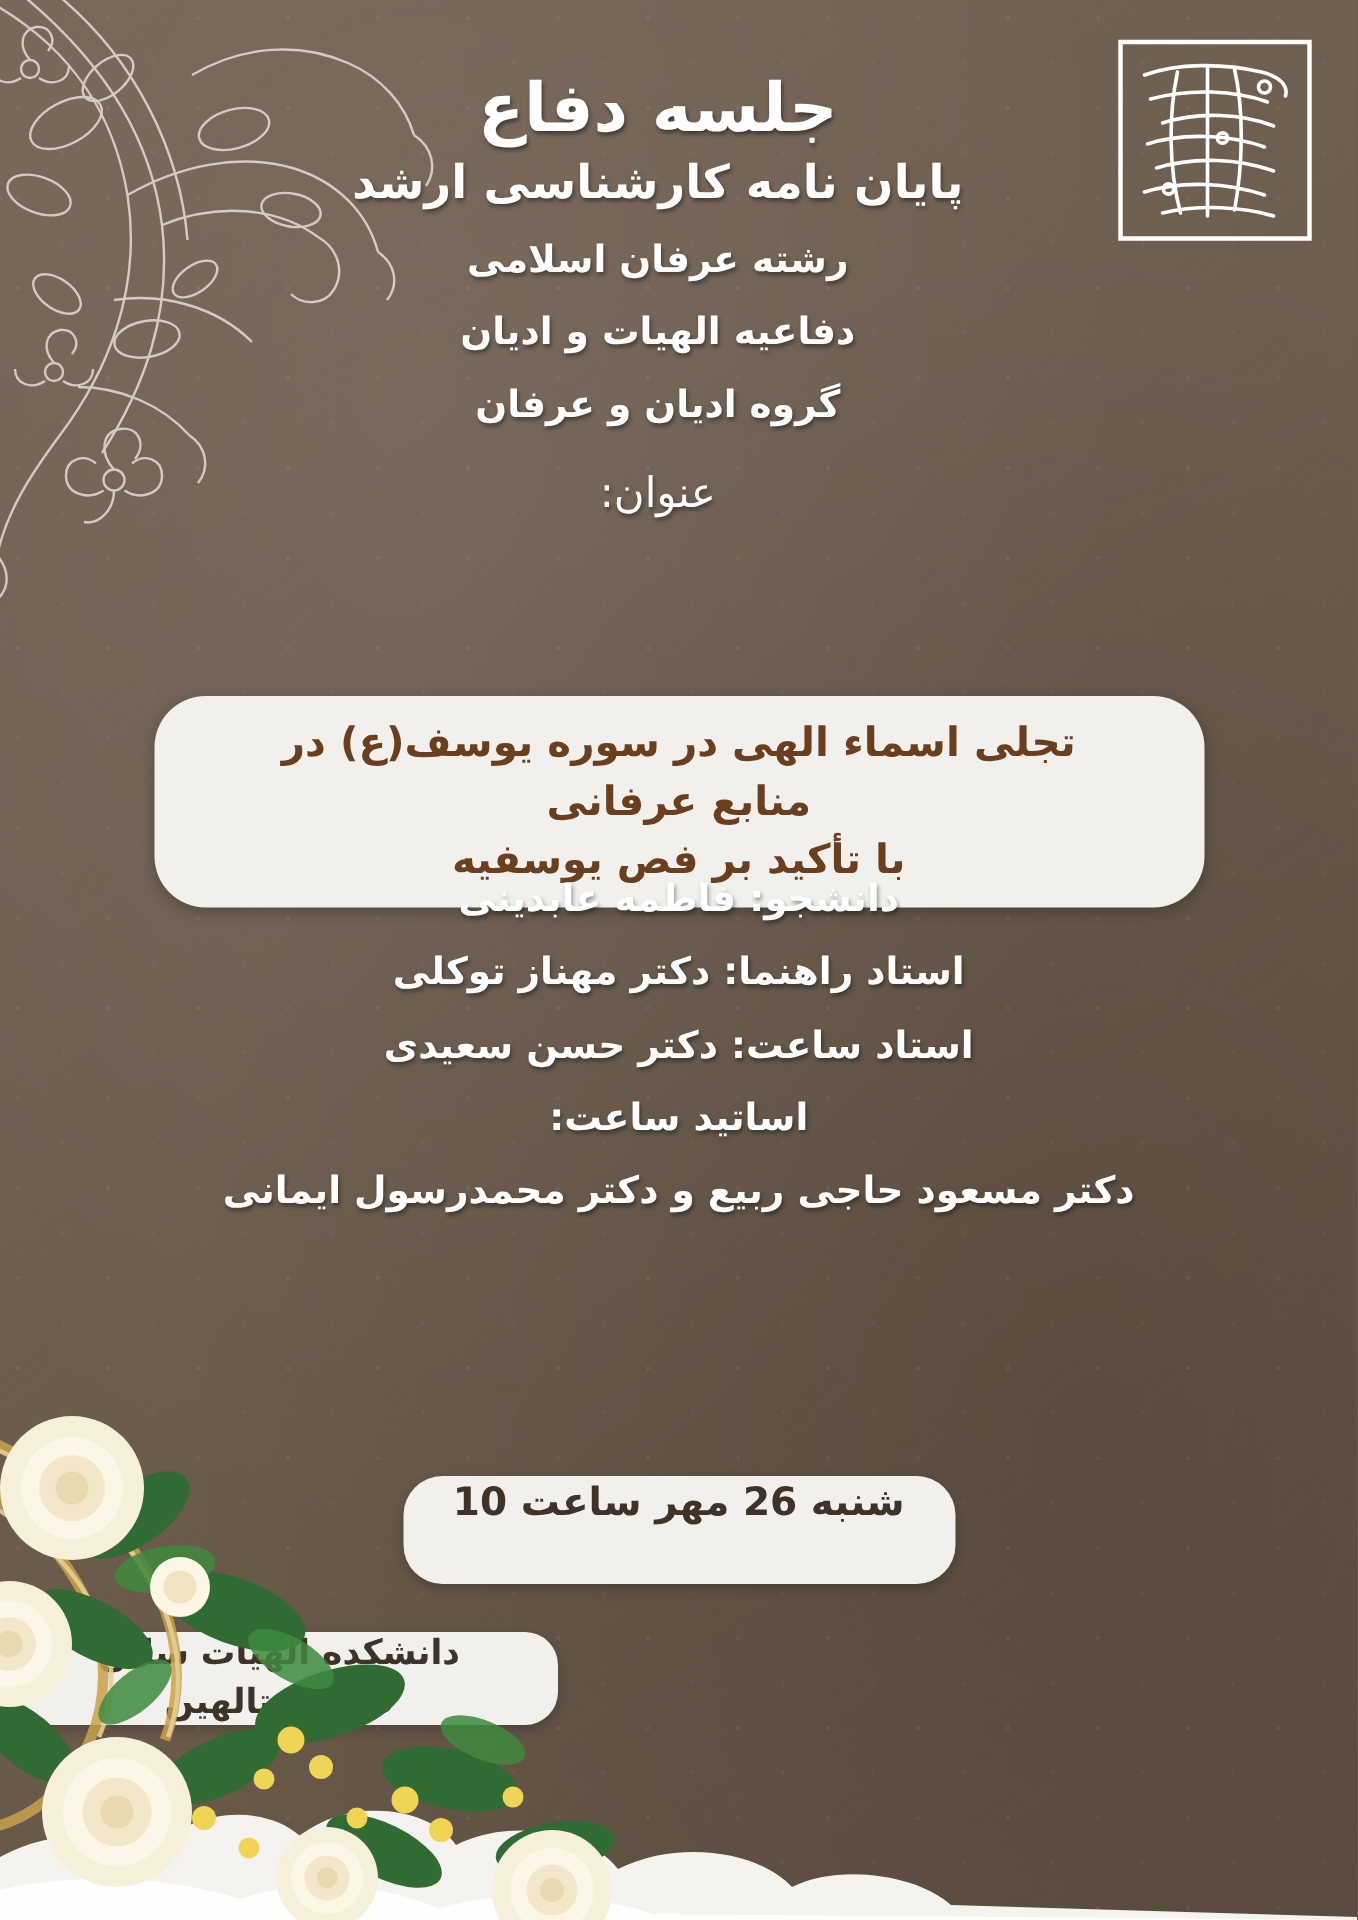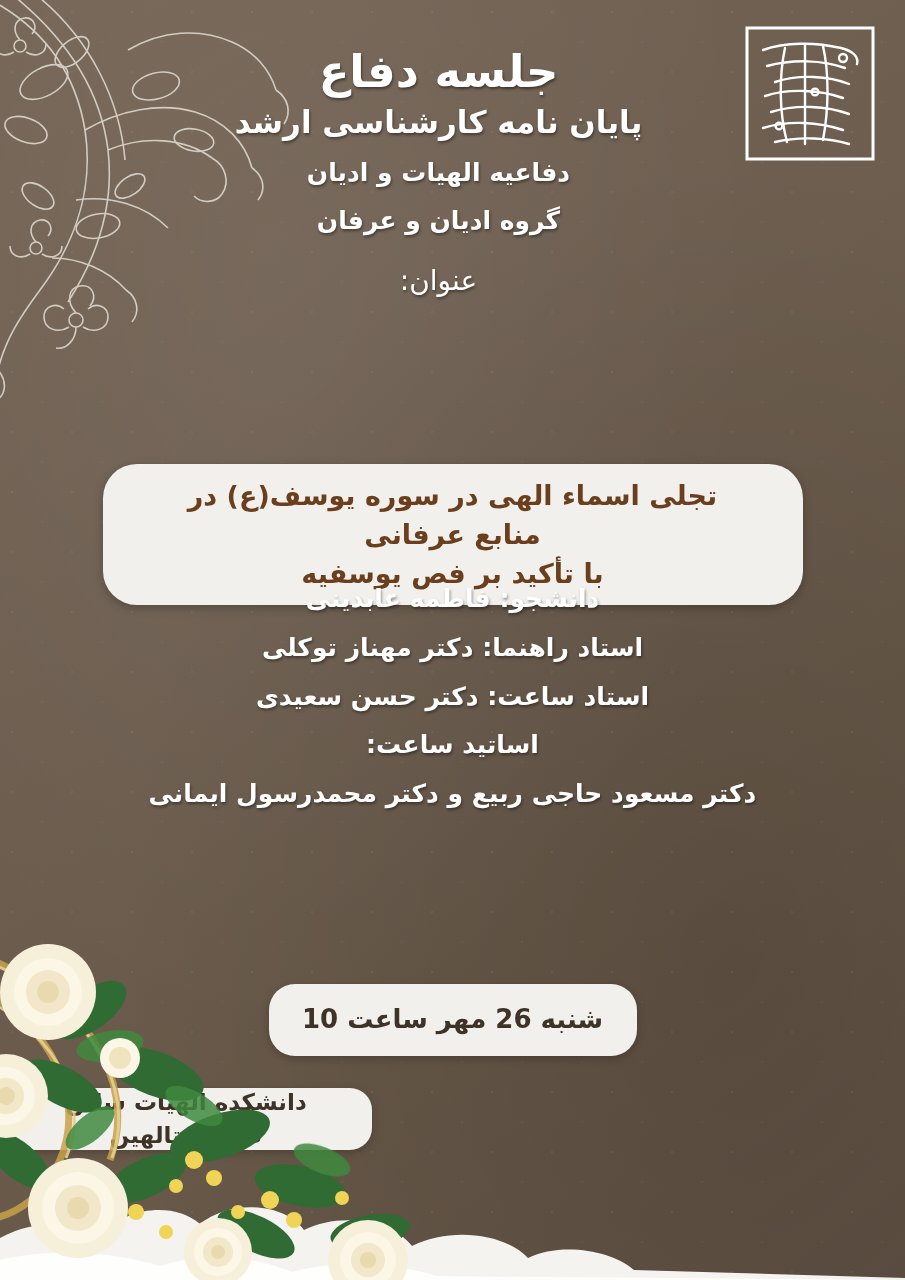--- a/index.html
+++ b/index.html
@@ -183,21 +183,20 @@
     display: flex;
     justify-content: center;
   }
   .plaque-date {
     position: relative;
     width: 368px;
     height: 72px;
     background: #f1f0ec;
     border-radius: 26px;
     display: flex;
-    align-items: center;
     justify-content: center;
     box-shadow: 0 3px 8px rgba(0,0,0,.22);
   }
   .plaque-date::before,
   .plaque-date::after {
     content: "";
     position: absolute;
     top: 50%;
     width: 26px;
     height: 36px;
@@ -330,20 +329,21 @@
       <path d="M40,22 C34,50 34,86 42,116"></path>
       <circle cx="98" cy="32" r="4"></circle>
       <circle cx="34" cy="100" r="3.4"></circle>
       <circle cx="70" cy="66" r="3.4"></circle>
     </g>
   </svg>
 
   <div class="header">
     <div class="title-main">جلسه دفاع</div>
     <div class="title-sub">پایان نامه کارشناسی ارشد</div>
+    <div class="line-major">رشته عرفان اسلامی</div>
     <div class="line-major">دفاعیه الهیات و ادیان</div>
     <div class="line-major">گروه  ادیان و عرفان</div>
     <div class="onvan">عنوان:</div>
   </div>
 
   <div class="plaque-wrap">
 
     <div class="plaque">
       <div class="plaque-text">
         <div>تجلی اسماء الهی در سوره یوسف(ع) در منابع عرفانی</div>

